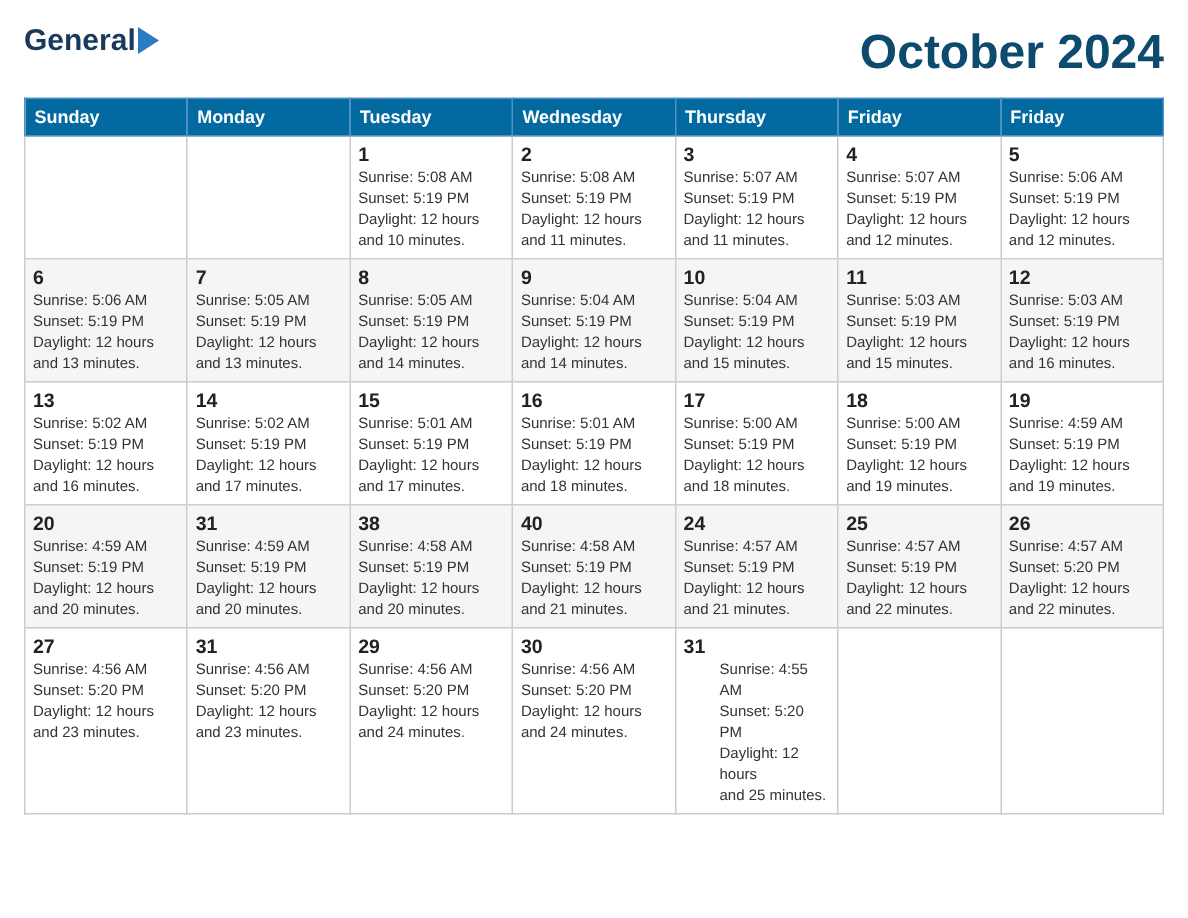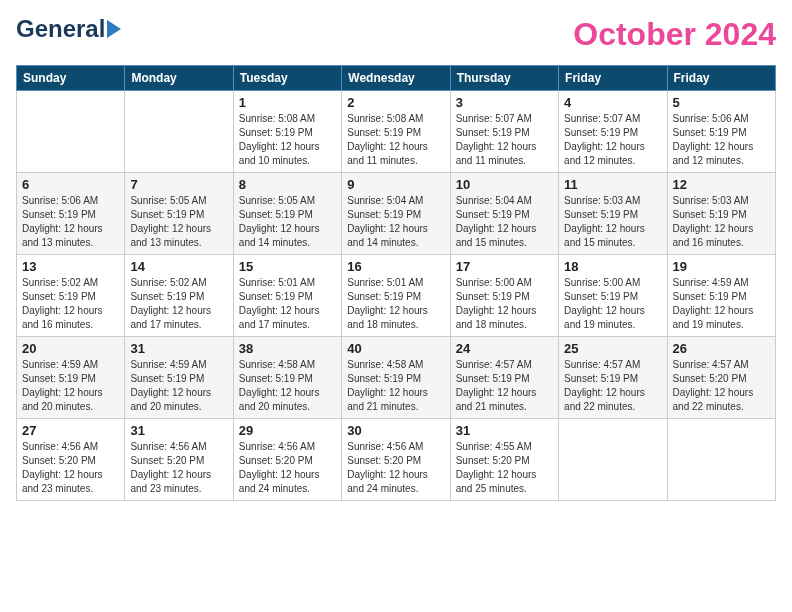--- a/index.html
+++ b/index.html
@@ -36,32 +36,32 @@
     .logo-row {
       display: flex;
       align-items: center;
     }
     .title-block {
       text-align: right;
     }
     .month-title {
       font-size: 32px;
       font-weight: bold;
-      color: #ec4899;
+      color: #0c4a6e;
     }
     .location {
       font-size: 14px;
       color: #444;
     }
     .calendar {
       width: 100%;
       border-collapse: collapse;
     }
     .calendar th {
-      background: #0c4a6e;
+      background: #0369a1;
       color: #fff;
       text-align: left;
       padding: 5px 6px;
       font-size: 12px;
       border: 1px solid #5590c4;
     }
     .calendar td {
       vertical-align: top;
       border: 1px solid #ccc;
       padding: 4px 5px;
@@ -85,21 +85,21 @@
       line-height: 1.4;
     }
     .empty { background: #fff !important; }
   </style>
 </head>
 <body>
 
 <div class="header">
   <div class="logo">
     <div class="logo-row">
-      <span style="color:#1a3a5c;font-size:24px;font-weight:bold;">General</span>
+      <span style="color:#1a3a5c;font-size:20px;font-weight:bold;">General</span>
       <span class="logo-arrow"></span>
     </div>
   </div>
   <div class="title-block">
     <div class="month-title">October 2024</div>
   </div>
 </div>
 
 <table class="calendar">
   <thead>
@@ -330,21 +330,21 @@
         </td>
         <td>
           <span class="day-num">30</span>
           <div class="day-info" style="white-space: pre-line;">Sunrise: 4:56 AM
 Sunset: 5:20 PM
 Daylight: 12 hours
 and 24 minutes.</div>
         </td>
         <td>
           <span class="day-num">31</span>
-          <div class="day-info" style="white-space: pre-line;">Sunrise: 4:55 AM
+          <div class="day-info" style="white-space: pre-line; margin-left: 24px;">Sunrise: 4:55 AM
 Sunset: 5:20 PM
 Daylight: 12 hours
 and 25 minutes.</div>
         </td>
         <td class="empty"></td>
         <td class="empty"></td>
       </tr>
     </tbody>
 </table>
 

